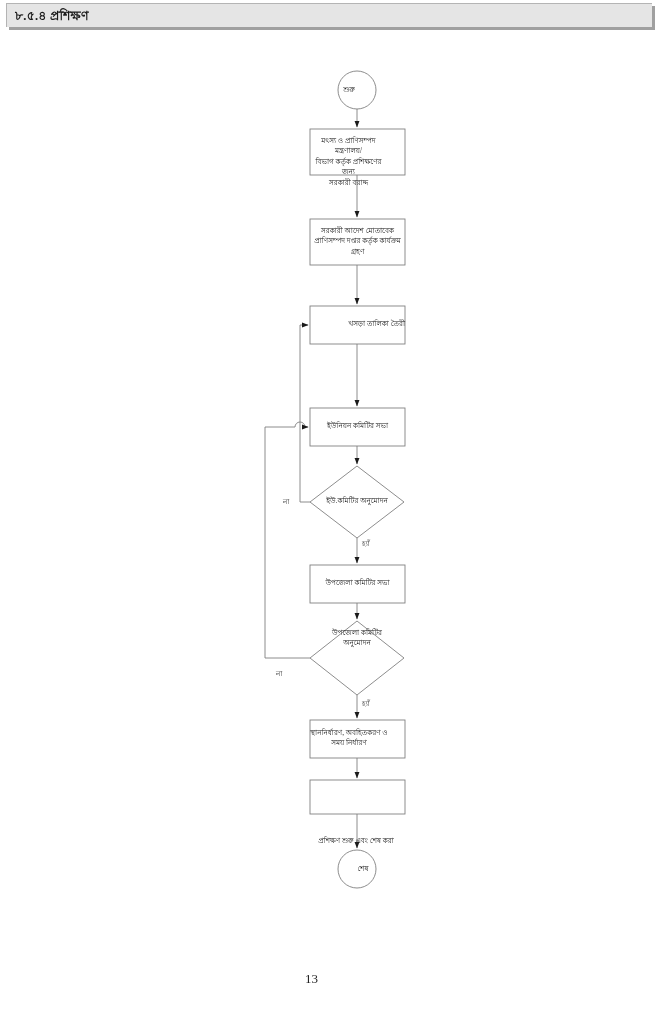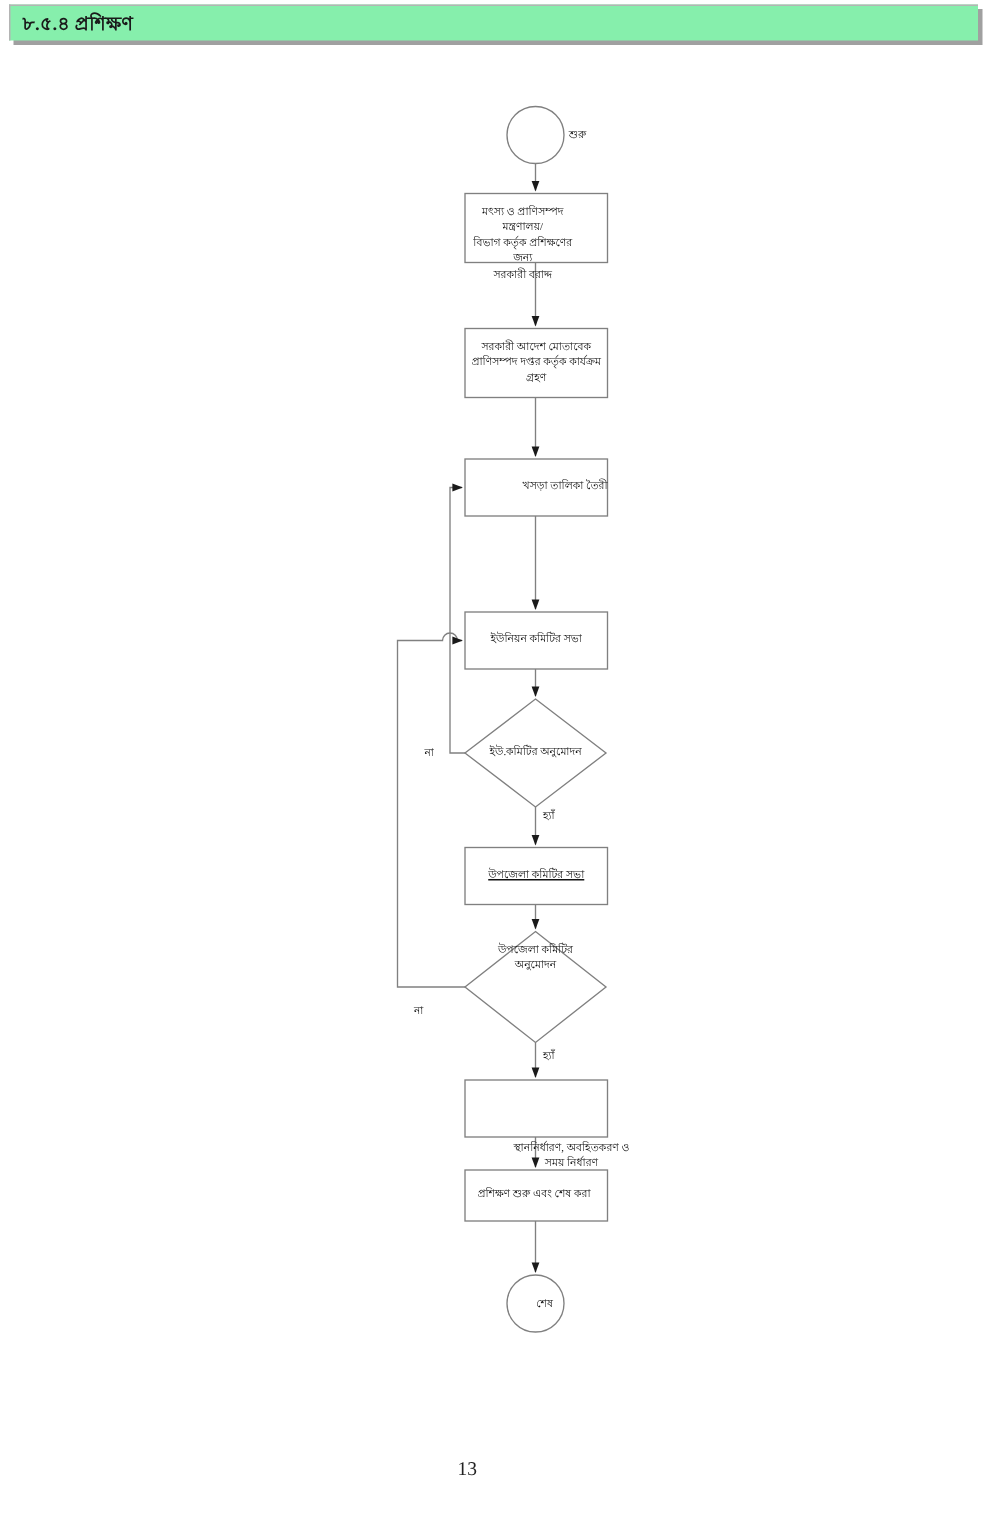--- a/index.html
+++ b/index.html
@@ -16,21 +16,21 @@
     overflow: hidden;
   }
 
   
   #header-bar {
     position: absolute;
     left: 6px;
     top: 3px;
     width: 645px;
     height: 23px;
-    background: #86efac;
+    background: #e5e5e5;
     border-top: 1px solid #b4b4b4;
     border-left: 1px solid #b4b4b4;
     box-shadow: 3px 3px 0 0 #a0a0a0;
   }
   #header-title {
     position: absolute;
     left: 8px;
     top: 3px;
     font-size: 12.5px;
     font-weight: bold;
@@ -131,45 +131,45 @@
 
       <path d="M310,502 L300,502 L300,325 L308,325" marker-end="url(#arrowhead)"></path>
 
       <path d="M310,658 L265,658 L265,427 L295,427
                A5,5 0 0 1 305,427
                L308,427" marker-end="url(#arrowhead)"></path>
     </g>
   </svg>
 </div>
 
-<div class="node-label" style="left:338px; top:85px; width:22px;margin-left:36px;">শুরু</div>
+<div class="node-label" style="left:338px; top:85px; width:22px;">শুরু</div>
 
 <div class="node-label" style="left:310px; top:136px; width:77px;">মৎস্য ও প্রাণিসম্পদ মন্ত্রণালয়/
 বিভাগ কর্তৃক প্রশিক্ষণের জন্য
 সরকারী বরাদ্দ</div>
 
 <div class="node-label" style="left:310px; top:226px; width:95px;">সরকারী আদেশ মোতাবেক
 প্রাণিসম্পদ দপ্তর কর্তৃক কার্যক্রম
 গ্রহণ</div>
 
 <div class="node-label" style="left:310px; top:319px; width:95px;text-align:right;">খসড়া তালিকা  তৈরী</div>
 
 <div class="node-label" style="left:310px; top:421px; width:95px;">ইউনিয়ন কমিটির সভা</div>
 
 <div class="node-label" style="left:312px; top:496px; width:90px;">ইউ.কমিটির অনুমোদন</div>
 
-<div class="node-label" style="left:310px; top:578px; width:95px;text-decoration:underline;">উপজেলা কমিটির সভা</div>
+<div class="node-label" style="left:310px; top:578px; width:95px;">উপজেলা কমিটির সভা</div>
 
 <div class="node-label" style="left:314px; top:628px; width:86px;">উপজেলা কমিটির
 অনুমোদন</div>
 
-<div class="node-label" style="left:328px; top:728px; width:106px;margin-top:32px;">স্থাননির্ধারণ, অবহিতকরণ ও
+<div class="node-label" style="left:296px; top:728px; width:106px;">স্থাননির্ধারণ, অবহিতকরণ ও
 সময় নির্ধারণ</div>
 
-<div class="node-label" style="left:310px; top:791px; width:92px;font-family:Liberation Serif, serif;">প্রশিক্ষণ শুরু এবং শেষ করা</div>
+<div class="node-label" style="left:310px; top:836px; width:92px;font-family:Liberation Serif, serif;">প্রশিক্ষণ শুরু এবং শেষ করা</div>
 
 <div class="node-label" style="left:338px; top:864px; width:50px;">শেষ</div>
 
 <div class="edge-label" style="left:283px; top:496px;">না</div>
 
 <div class="edge-label" style="left:362px; top:538px;">হ্যাঁ</div>
 
 <div class="edge-label" style="left:276px; top:668px;">না</div>
 
 <div class="edge-label" style="left:362px; top:698px;">হ্যাঁ</div>

